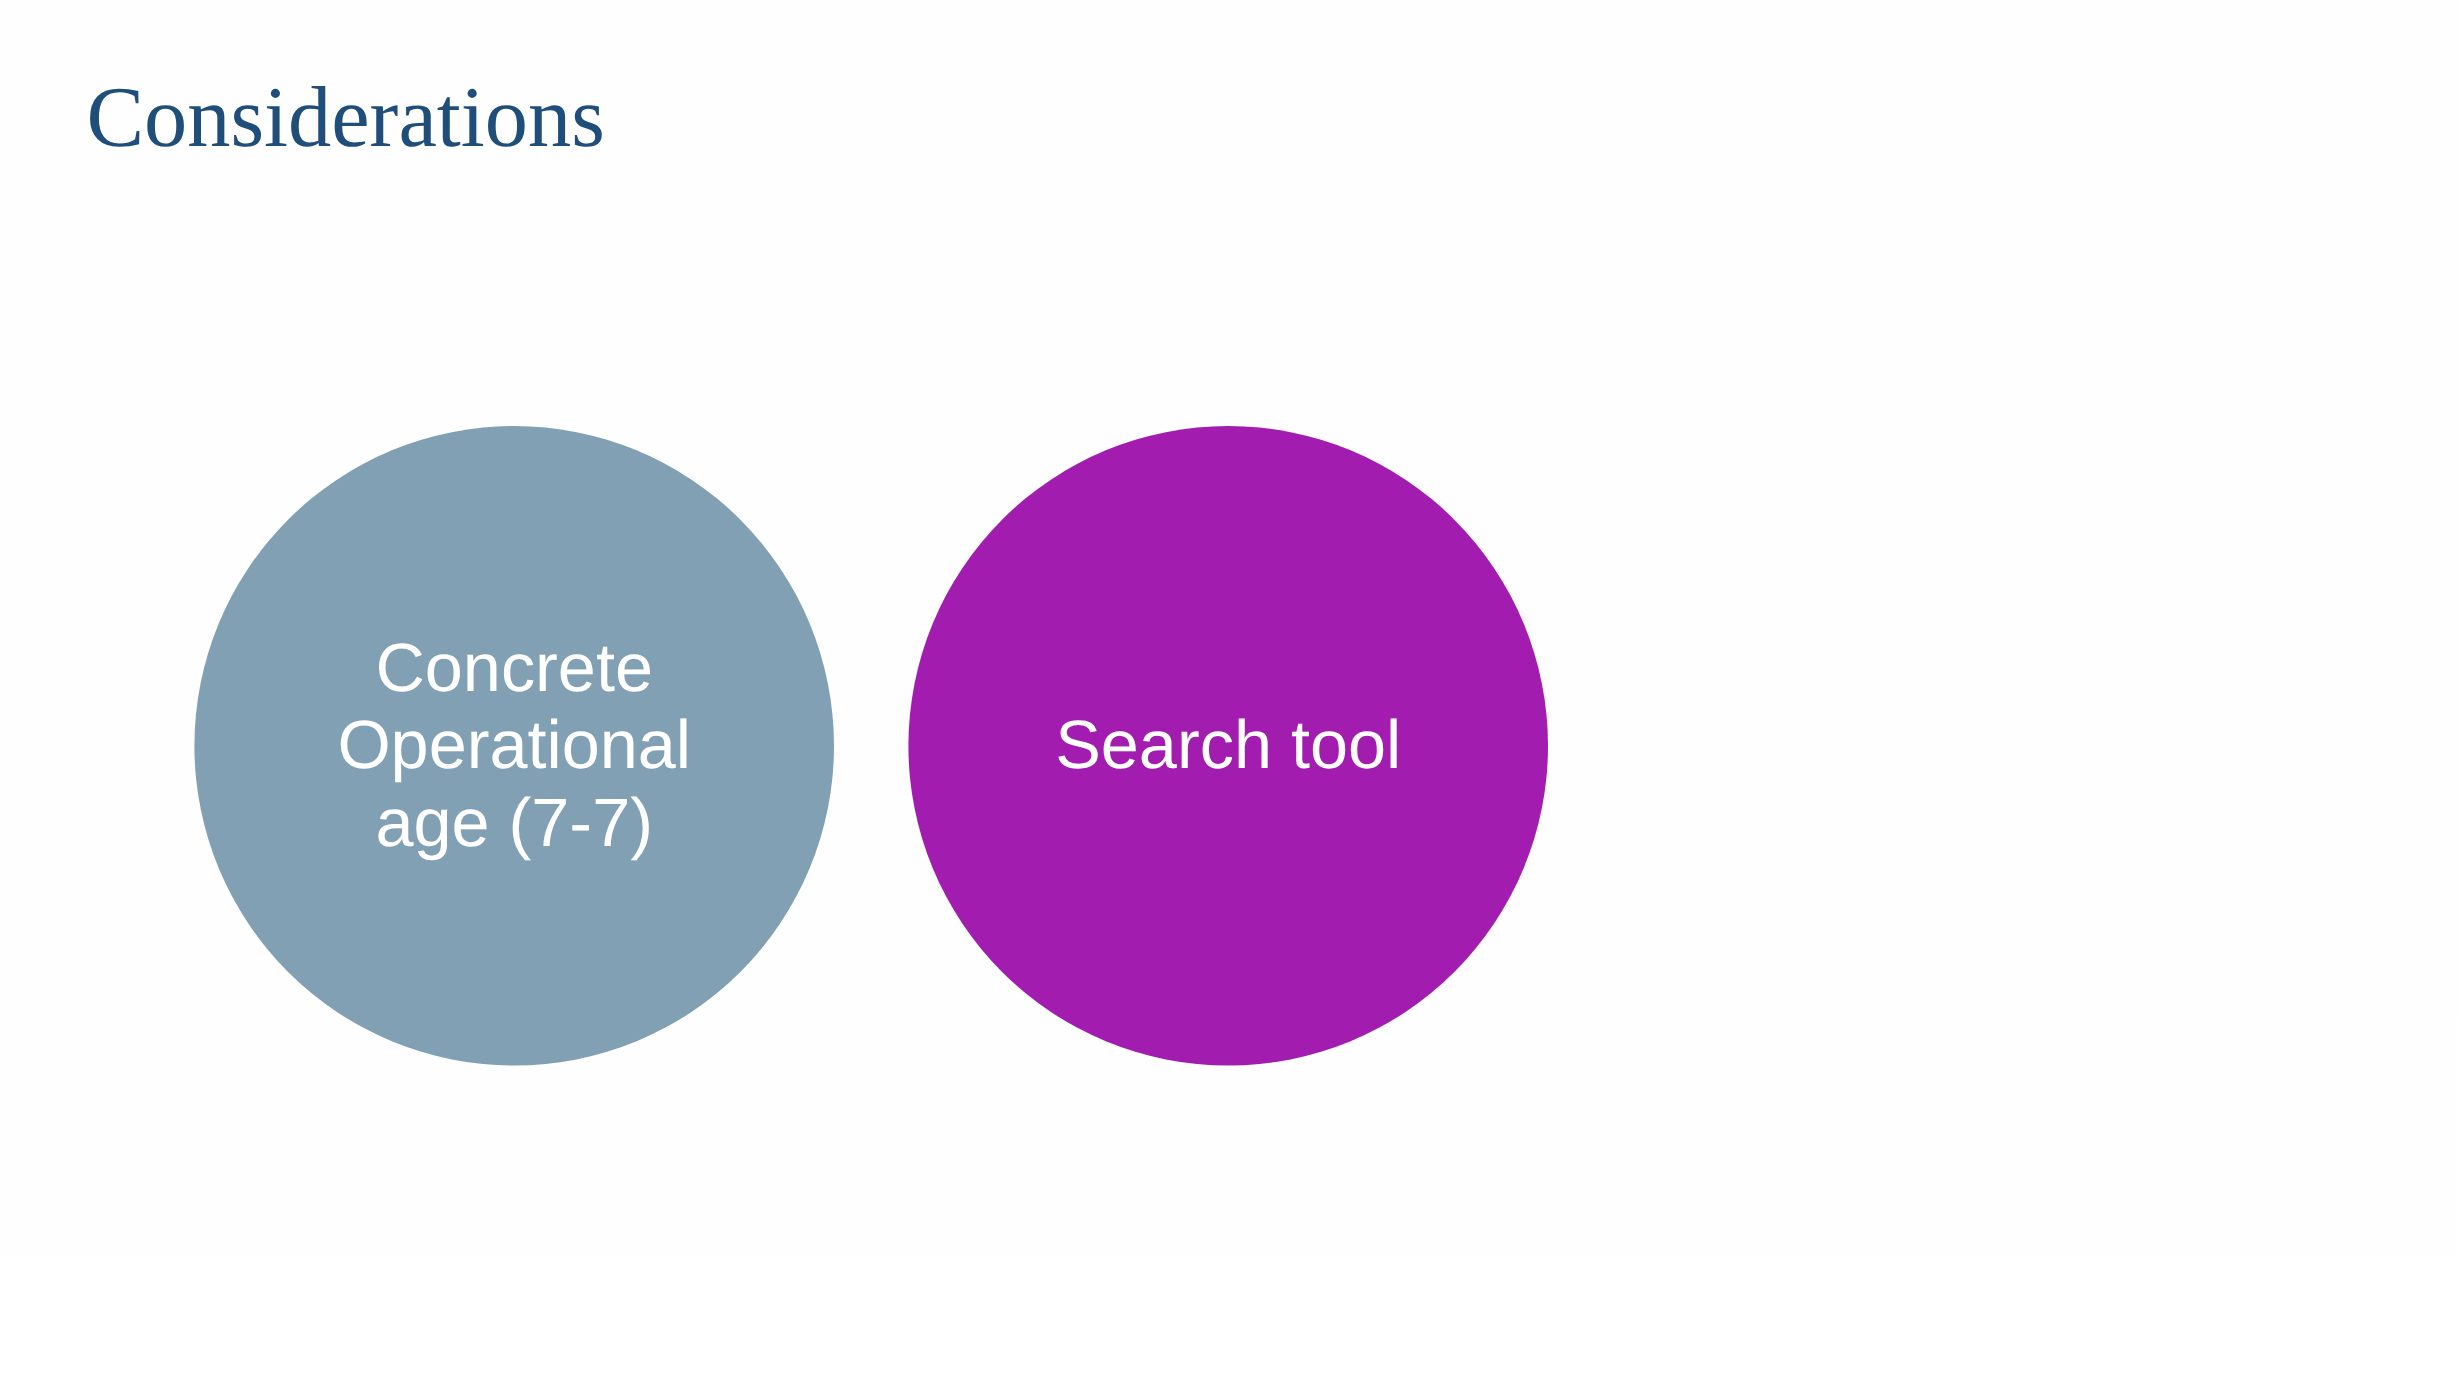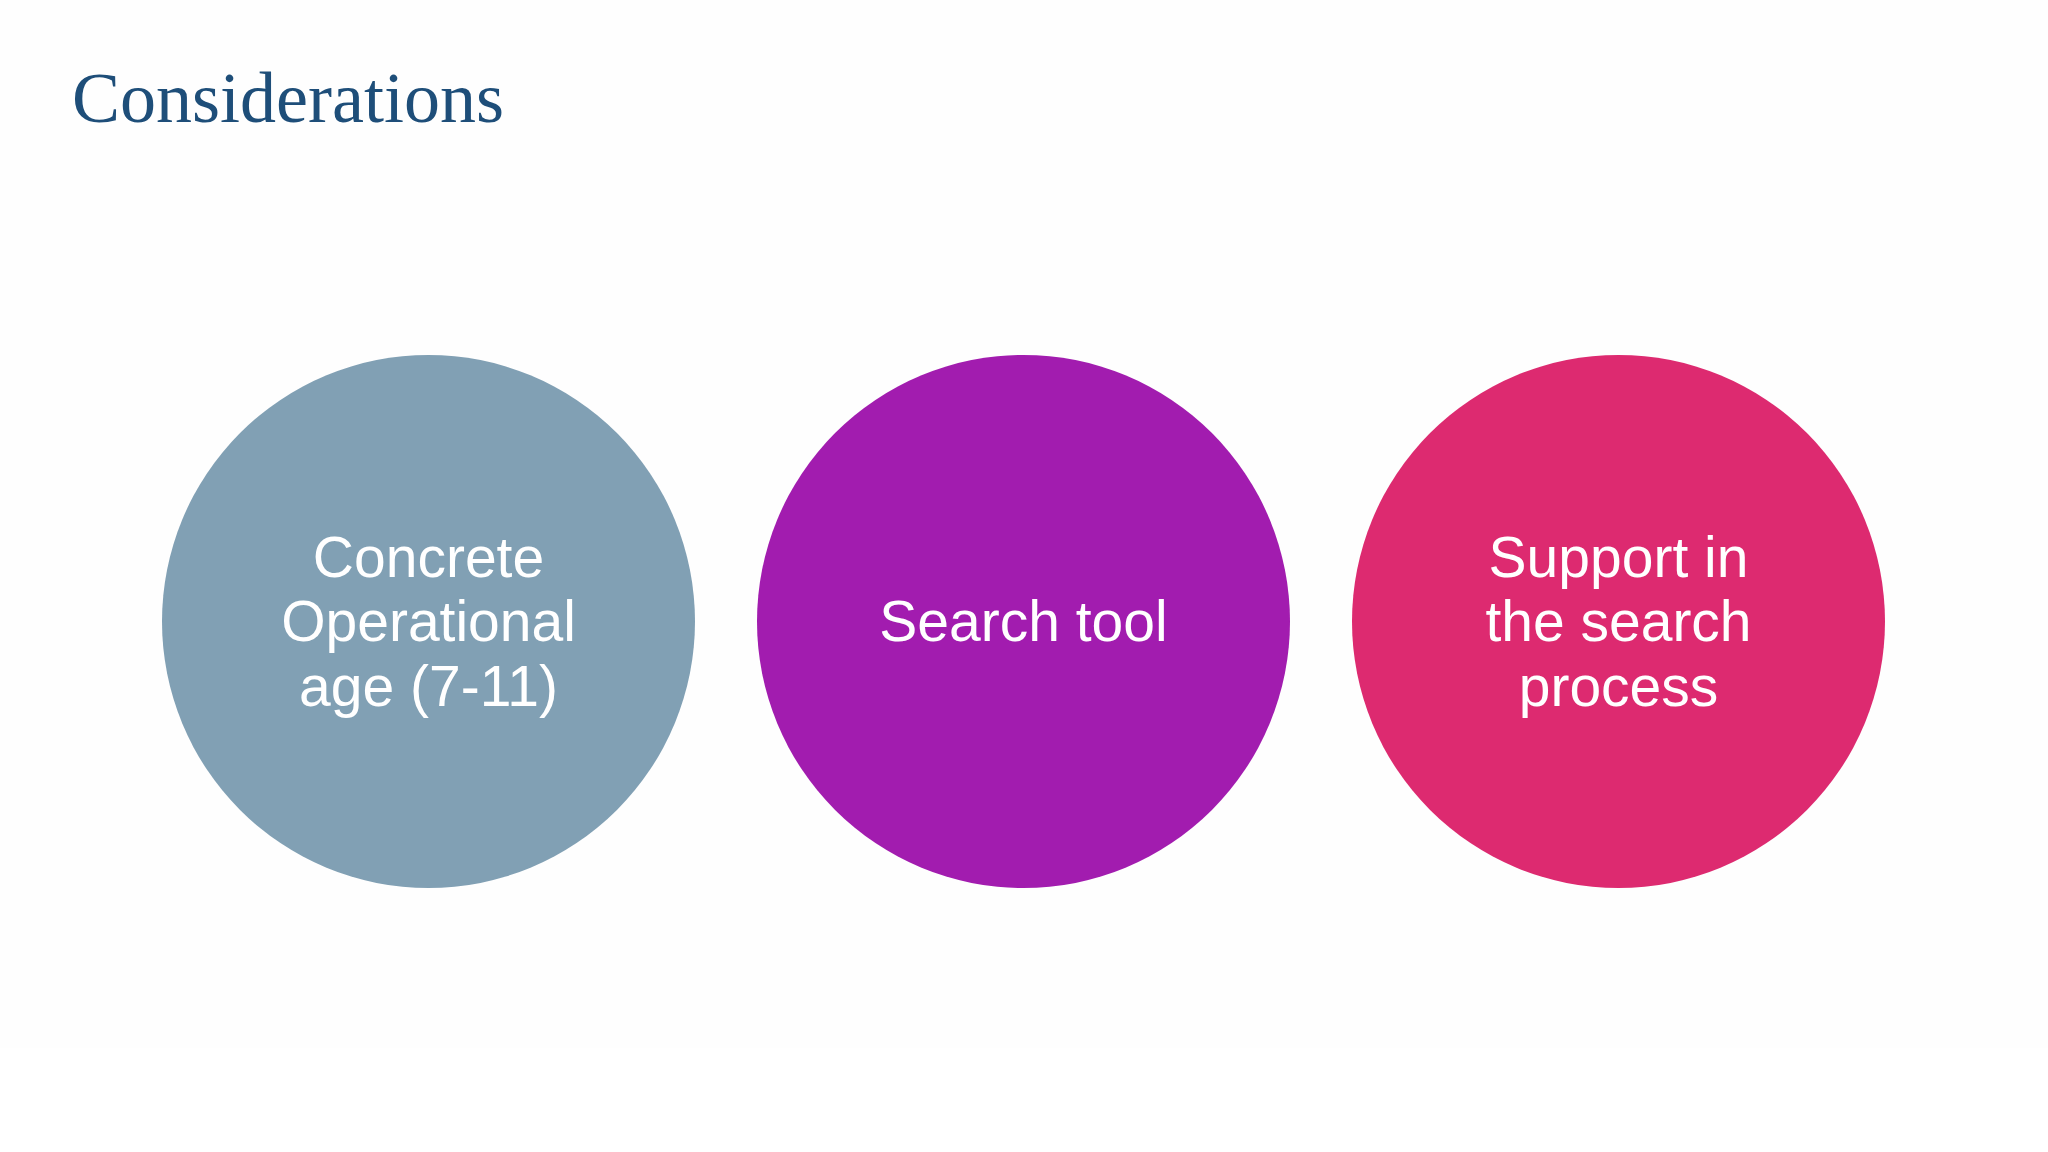--- a/index.html
+++ b/index.html
@@ -52,25 +52,22 @@
 </head>
 <body>
 
 <div class="slide" style="background-color: rgb(254, 254, 254);">
 
   <h1 class="title" style="color: rgb(30, 78, 121);">Considerations</h1>
 
   <div class="circles-row">
 
     <div class="circle" style="background-color: rgb(129, 160, 180);">
-      <span class="circle-label" style="color: rgb(255, 255, 255);">Concrete Operational age (7-11)</span>
+      <span class="circle-label" style="color: rgb(255, 255, 255);">Concrete Operational age (7-7)</span>
     </div>
 
     <div class="circle" style="background-color: #a21caf;">
       <span class="circle-label" style="color: rgb(255, 255, 255);">Search tool</span>
     </div>
 
-    <div class="circle" style="background-color: rgb(221, 42, 112);">
-      <span class="circle-label" style="color: rgb(255, 255, 255);">Support in the search process</span>
-    </div>
 
   </div>
 </div>
 
 </body></html>

